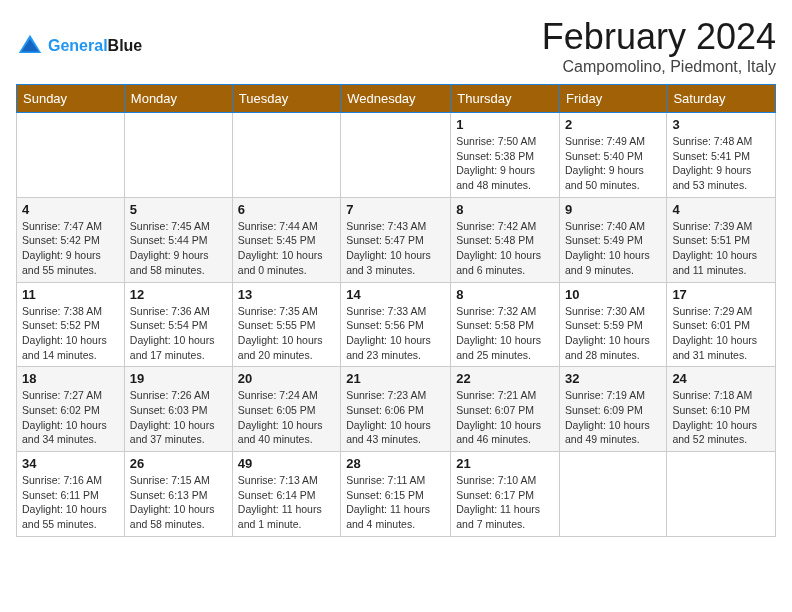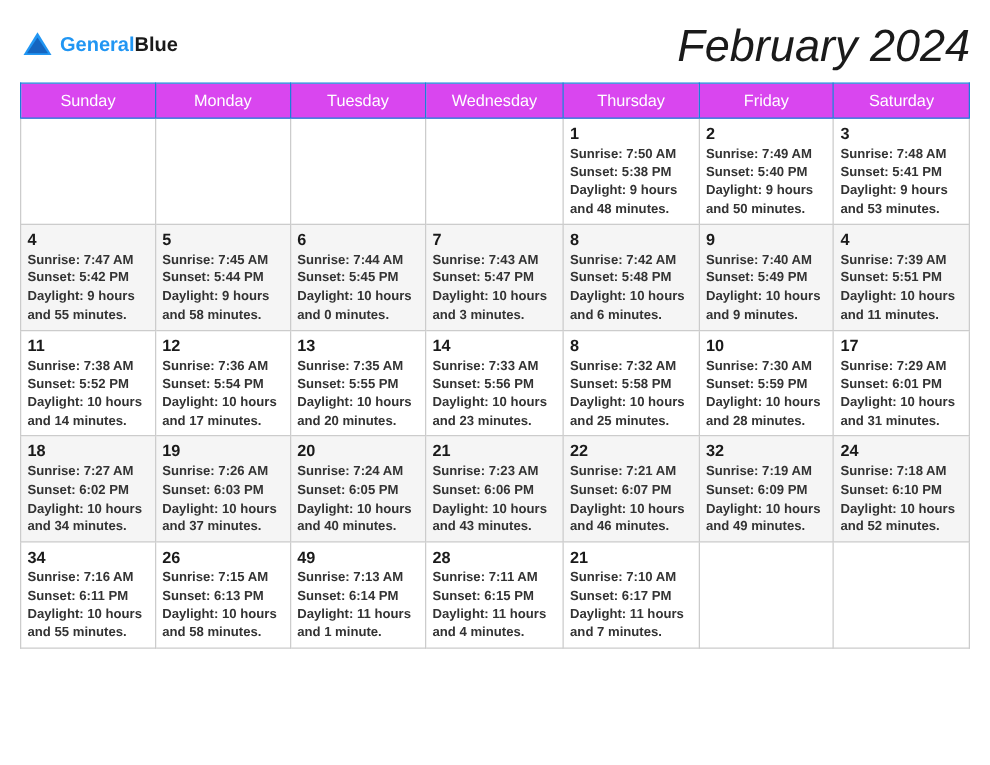--- a/index.html
+++ b/index.html
@@ -25,35 +25,34 @@
       width: 28px;
       height: 28px;
     }
     .title-area {
       text-align: right;
     }
     .month-title {
       font-size: 36px;
       font-weight: normal;
       color: #1a1a1a;
-      font-style: italic;
     }
     .location-title {
       font-size: 16px;
       color: #444;
     }
     .calendar-table {
       width: 100%;
       border-collapse: collapse;
       font-size: 11px;
     }
     .calendar-table th {
-      background-color: #d946ef;
+      background-color: #a16207;
       color: #fff;
-      text-align: center;
+      text-align: left;
       padding: 6px 6px;
       font-size: 13px;
       font-weight: normal;
       border: 1px solid #1a80d9;
     }
     .calendar-table td {
       vertical-align: top;
       border: 1px solid #ccc;
       padding: 4px 5px;
       width: 113px;
@@ -67,21 +66,20 @@
       font-size: 13px;
       font-weight: bold;
       color: #1a1a1a;
       display: block;
       margin-bottom: 2px;
     }
     .day-info {
       color: #333;
       font-size: 10.5px;
       line-height: 1.4;
-      font-weight: bold;
     }
     .empty-cell {
       background: #fff !important;
     }
     
     .row-odd td { background: #fff; }
     .row-even td { background: #f0f0f0; }
   </style>
 </head>
 <body>
@@ -93,20 +91,21 @@
       <polygon points="20,10 32,28 8,28" fill="#1565C0"></polygon>
     </svg>
     <div>
       <div style="font-size:16px;font-weight:bold;color:#1a1a1a;">
         <span style="color:#2196F3">General</span><span style="color:#1a1a1a;">Blue</span>
       </div>
     </div>
   </div>
   <div class="title-area">
     <div class="month-title">February 2024</div>
+    <div class="location-title">Campomolino, Piedmont, Italy</div>
   </div>
 </div>
 
 <table class="calendar-table">
   <thead>
     <tr>
     <th>Sunday</th>
         <th>Monday</th>
         <th>Tuesday</th>
         <th>Wednesday</th>

